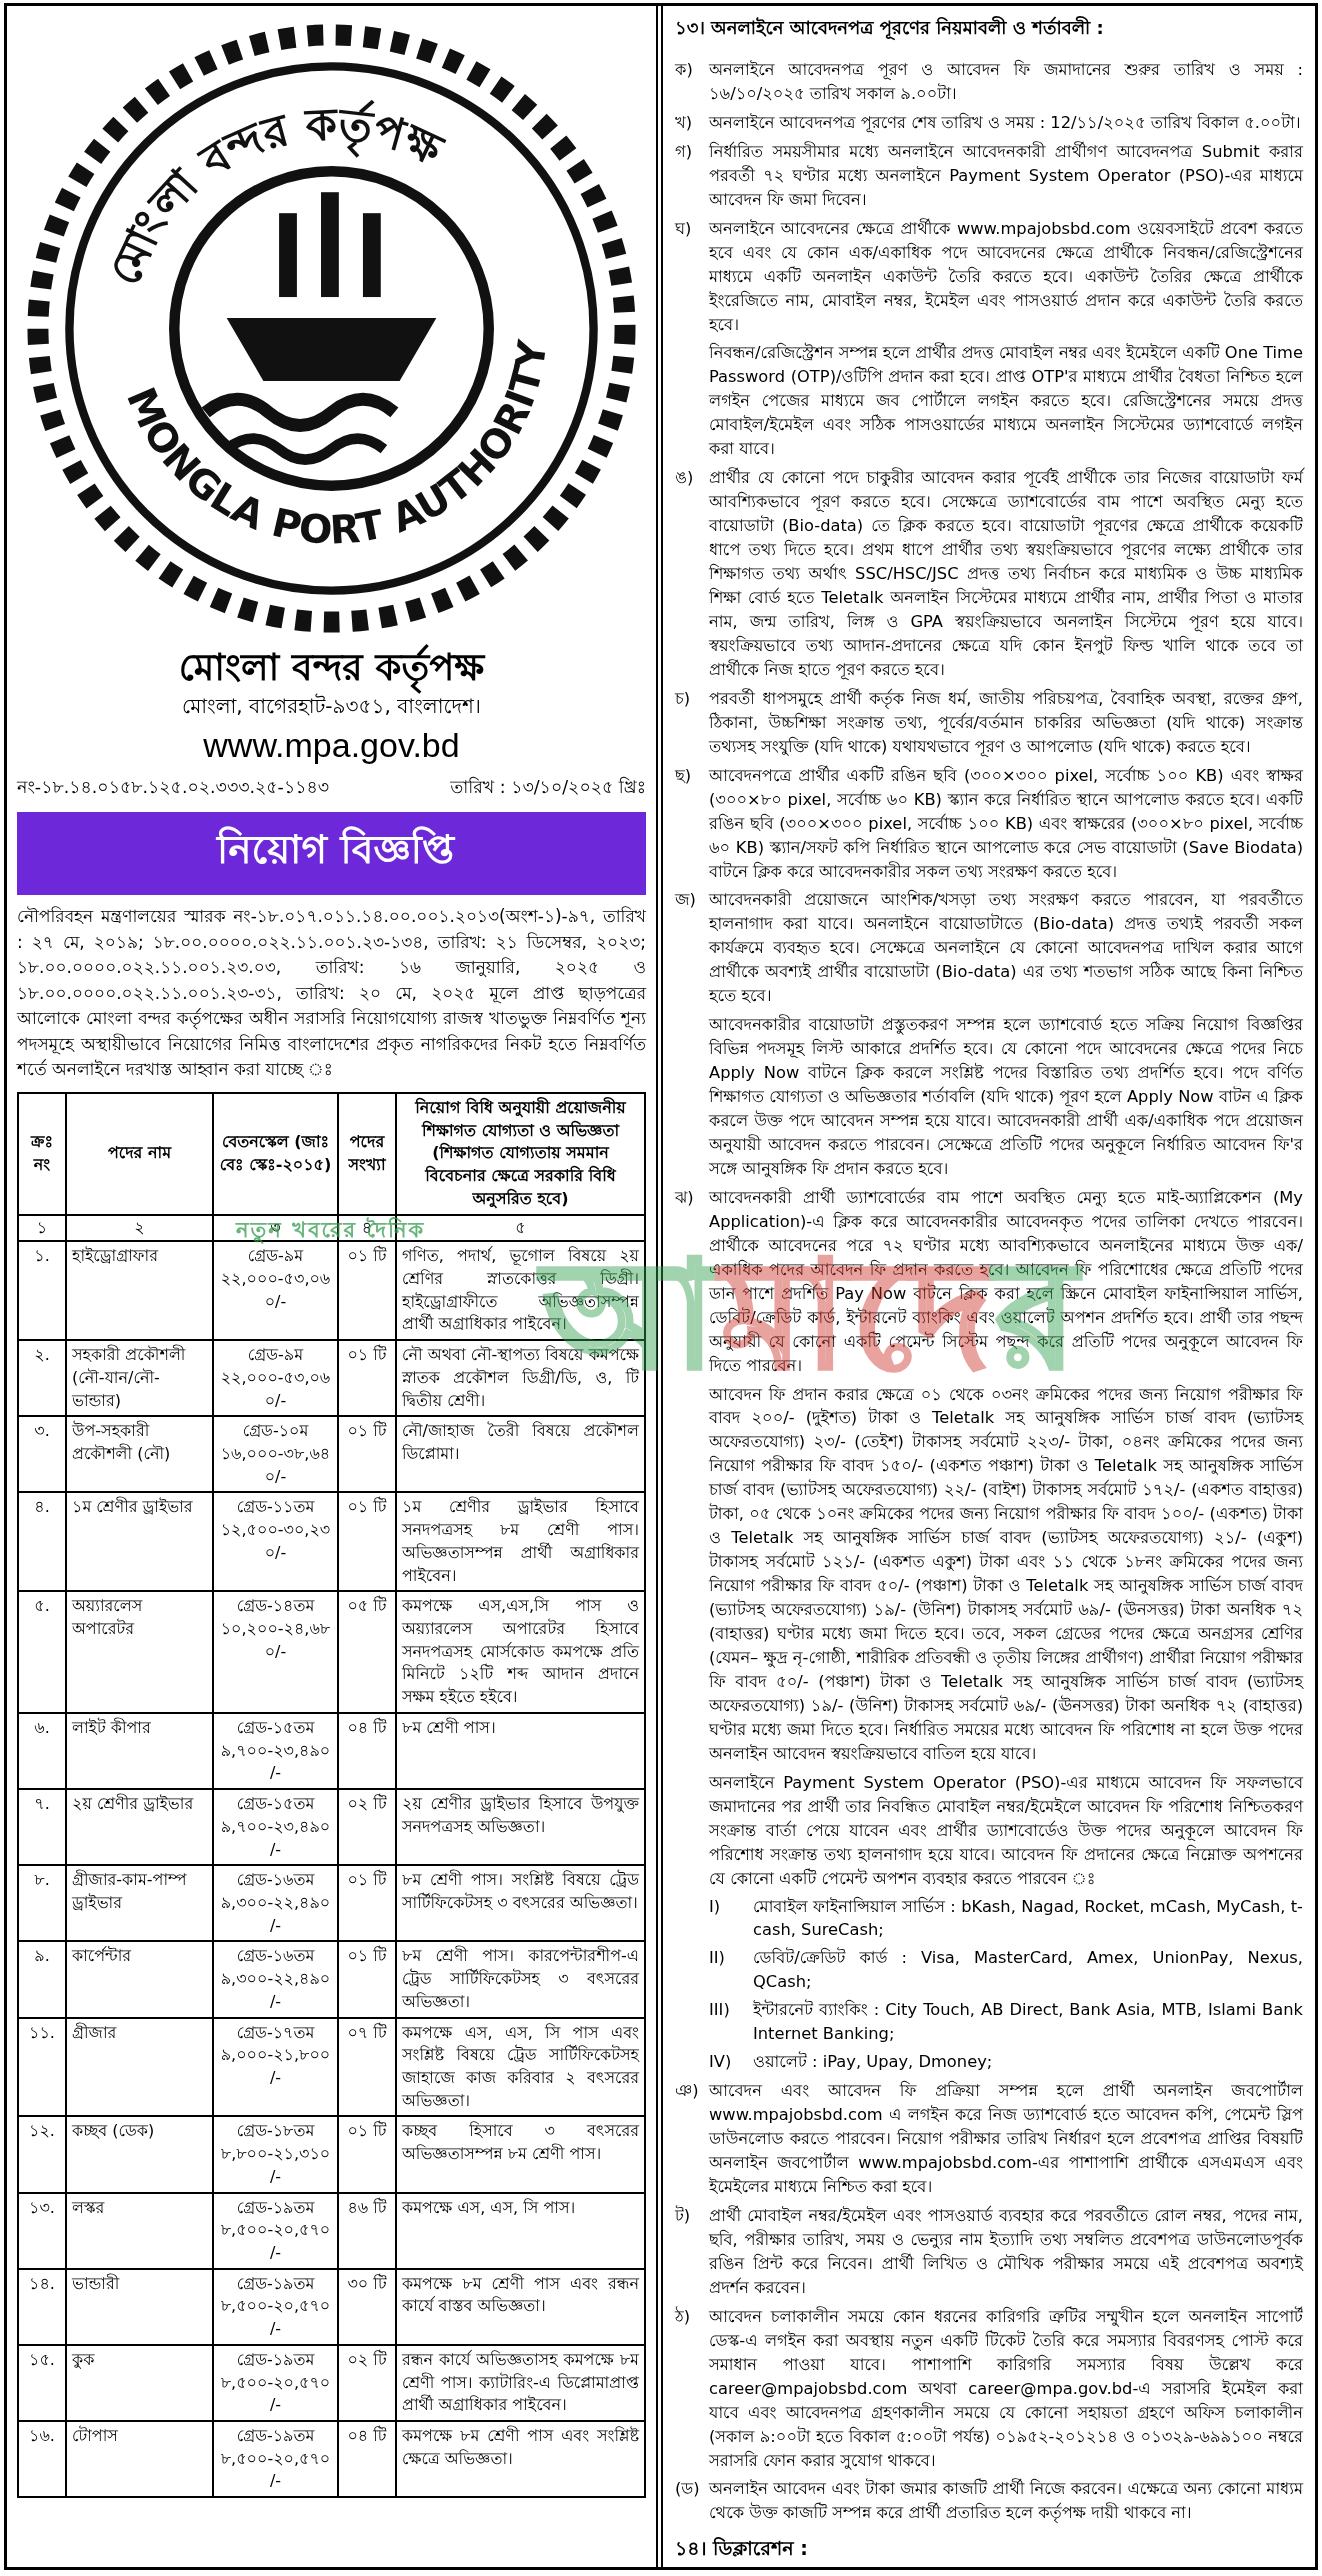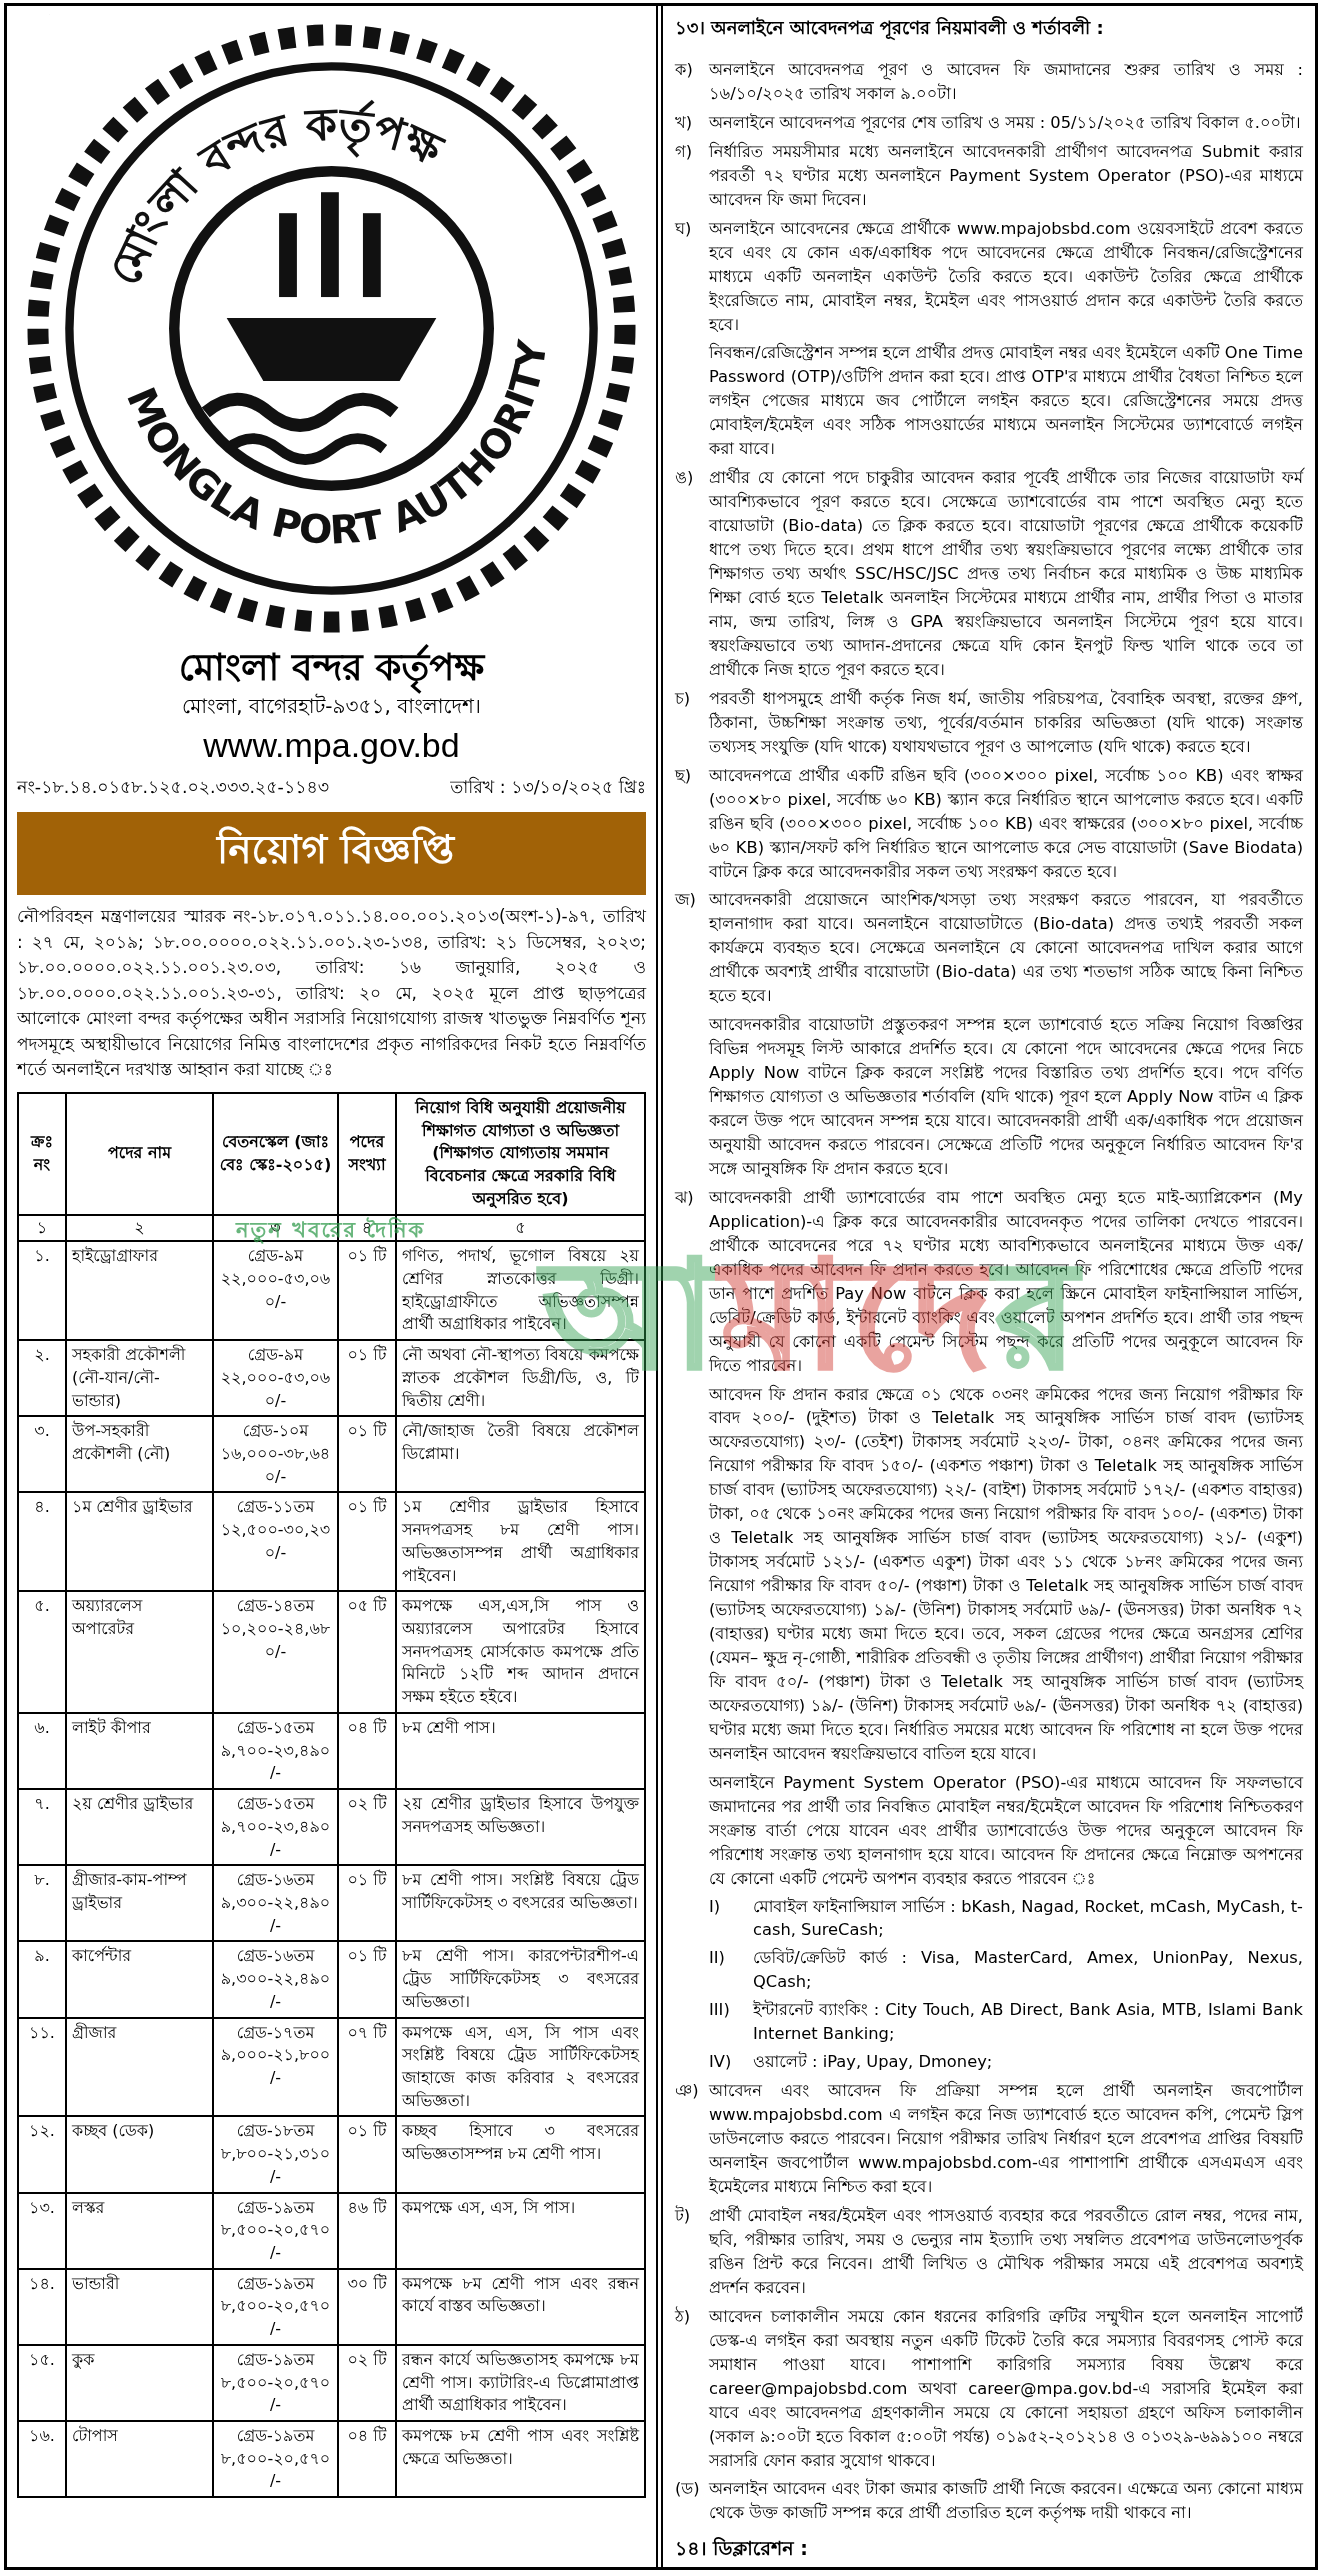--- a/index.html
+++ b/index.html
@@ -10,21 +10,21 @@
   .col-left{width:651px;flex:0 0 651px;border-right:2px solid #000;padding:6px 10px 4px 10px;
             box-sizing:border-box;overflow:hidden;}
   .col-right{flex:1;border-left:2px solid #000;margin-left:3px;padding:8px 12px 4px 12px;
              box-sizing:border-box;overflow:hidden;position:relative;}
   
   .logo-wrap{text-align:center;margin-top:2px;}
   .org{font-size:37px;font-weight:bold;text-align:center;line-height:1.12;}
   .addr{font-size:20px;text-align:center;margin-top:3px;}
   .site{font-size:34px;text-align:center;margin-top:2px;font-family:Liberation Sans, sans-serif;}
   .refrow{display:flex;justify-content:space-between;font-size:17.4px;margin-top:9px;}
-  .titlebar{background:#a16207;color:#fff;text-align:center;font-size:39px;font-weight:bold;
+  .titlebar{background:#6d28d9;color:#fff;text-align:center;font-size:39px;font-weight:bold;
             padding:7px 0 11px 8px;margin-top:9px;}
   .intro{font-size:17px;text-align:justify;line-height:1.5;margin-top:9px;}
   
   table{width:100%;border-collapse:collapse;margin-top:9px;table-layout:fixed;}
   th,td{border:2px solid #000;padding:3px 5px;font-size:16px;line-height:1.42;
         vertical-align:top;word-wrap:break-word;}
   th{text-align:center;font-weight:bold;vertical-align:middle;}
   .idxrow td{text-align:center;padding:1px;}
   td.c{text-align:center;}
   td.j{text-align:justify;}
@@ -296,21 +296,21 @@
 
       <div>
 
           <div class="ritem">
             <span class="lb">ক)</span>
             <span class="tx">অনলাইনে আবেদনপত্র পূরণ ও আবেদন ফি জমাদানের শুরুর তারিখ ও সময় : ১৬/১০/২০২৫ তারিখ সকাল ৯.০০টা।</span>
           </div>
 
           <div class="ritem">
             <span class="lb">খ)</span>
-            <span class="tx">অনলাইনে আবেদনপত্র পূরণের শেষ তারিখ ও সময় : 05/১১/২০২৫ তারিখ বিকাল ৫.০০টা।</span>
+            <span class="tx">অনলাইনে আবেদনপত্র পূরণের শেষ তারিখ ও সময় : 12/১১/২০২৫ তারিখ বিকাল ৫.০০টা।</span>
           </div>
 
           <div class="ritem">
             <span class="lb">গ)</span>
             <span class="tx">নির্ধারিত সময়সীমার মধ্যে অনলাইনে আবেদনকারী প্রার্থীগণ আবেদনপত্র Submit করার পরবর্তী ৭২ ঘণ্টার মধ্যে অনলাইনে Payment System Operator (PSO)-এর মাধ্যমে আবেদন ফি জমা দিবেন।</span>
           </div>
 
           <div class="ritem">
             <span class="lb">ঘ)</span>
             <span class="tx">অনলাইনে আবেদনের ক্ষেত্রে প্রার্থীকে www.mpajobsbd.com ওয়েবসাইটে প্রবেশ করতে হবে এবং যে কোন এক/একাধিক পদে আবেদনের ক্ষেত্রে প্রার্থীকে নিবন্ধন/রেজিস্ট্রেশনের মাধ্যমে একটি অনলাইন একাউন্ট তৈরি করতে হবে। একাউন্ট তৈরির ক্ষেত্রে প্রার্থীকে ইংরেজিতে নাম, মোবাইল নম্বর, ইমেইল এবং পাসওয়ার্ড প্রদান করে একাউন্ট তৈরি করতে হবে।</span>

